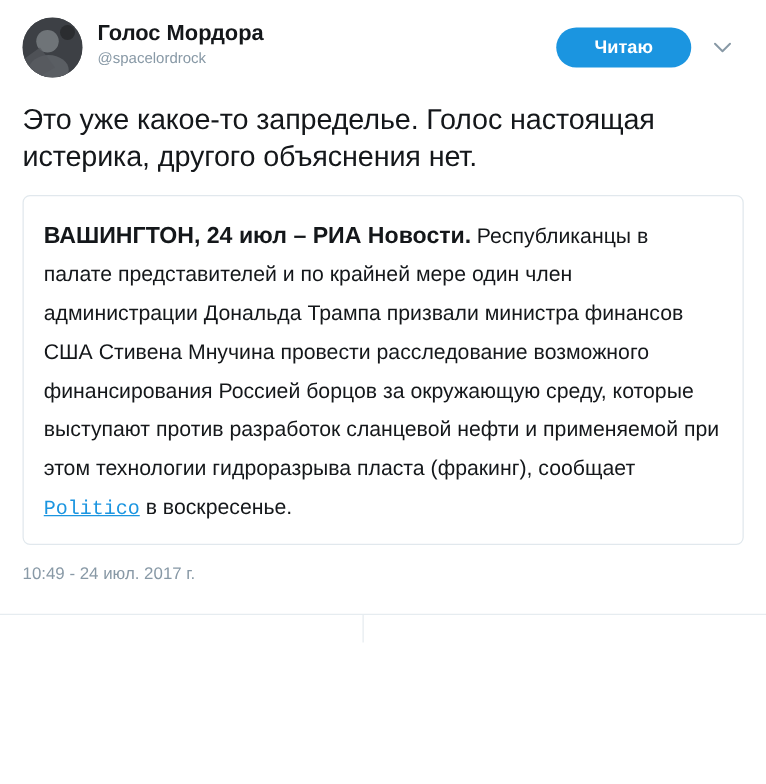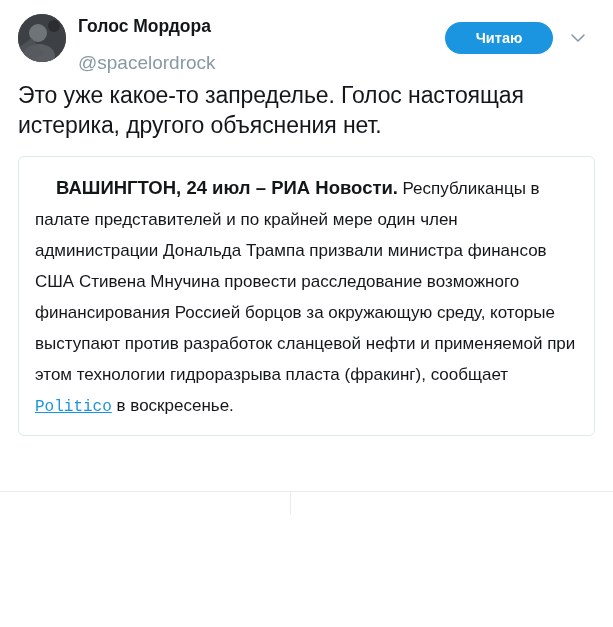--- a/index.html
+++ b/index.html
@@ -48,25 +48,24 @@
     min-width: 0;
   }
   .display-name {
     font-size: 17.5px;
     font-weight: bold;
     color: #14171a;
     line-height: 21px;
     white-space: nowrap;
   }
   .handle {
-    font-size: 19px;
+    font-size: 12px;
     color: #8899a6;
     line-height: 19px;
     white-space: nowrap;
-    margin-top: 16px;
   }
   .follow-btn {
     flex: 0 0 auto;
     margin-top: 8px;
     height: 32px;
     min-width: 108px;
     padding: 0 18px;
     border-radius: 16px;
     background: #1b95e0;
     color: #fff;
@@ -109,21 +108,20 @@
     border: 1px solid #e1e8ed;
     border-radius: 6px;
     padding: 16px 16px 14px 16px;
     background: #fff;
   }
   .quote-lead {
     font-size: 18.5px;
     font-weight: bold;
     line-height: 30px;
     color: #14171a;
-    margin-left: 21px;
   }
   .quote-body {
     font-size: 17px;
     line-height: 31px;
     color: #14171a;
   }
   .quote-link {
     color: #1b95e0;
     text-decoration: underline;
     cursor: pointer;
@@ -194,18 +192,19 @@
     </div>
   </div>
 
   <div class="tweet-text">Это уже какое-то запределье. Голос настоящая истерика, другого объяснения нет.</div>
 
   <div class="quote-card">
     <span class="quote-lead">ВАШИНГТОН, 24 июл – РИА Новости.</span>
     <span class="quote-body">Республиканцы в палате представителей и по крайней мере один член администрации Дональда Трампа призвали министра финансов США Стивена Мнучина провести расследование возможного финансирования Россией борцов за окружающую среду, которые выступают против разработок сланцевой нефти и применяемой при этом технологии гидроразрыва пласта (фракинг), сообщает </span><a class="quote-link" href="#">Politico</a><span class="quote-body"> в воскресенье.</span>
   </div>
 
+  <div class="timestamp">10:49 - 24 июл. 2017 г.</div>
 
   <div class="footer-rule"></div>
   <div class="footer-strip">
     <div class="footer-tick"></div>
   </div>
 </div>
 
 </body></html>

